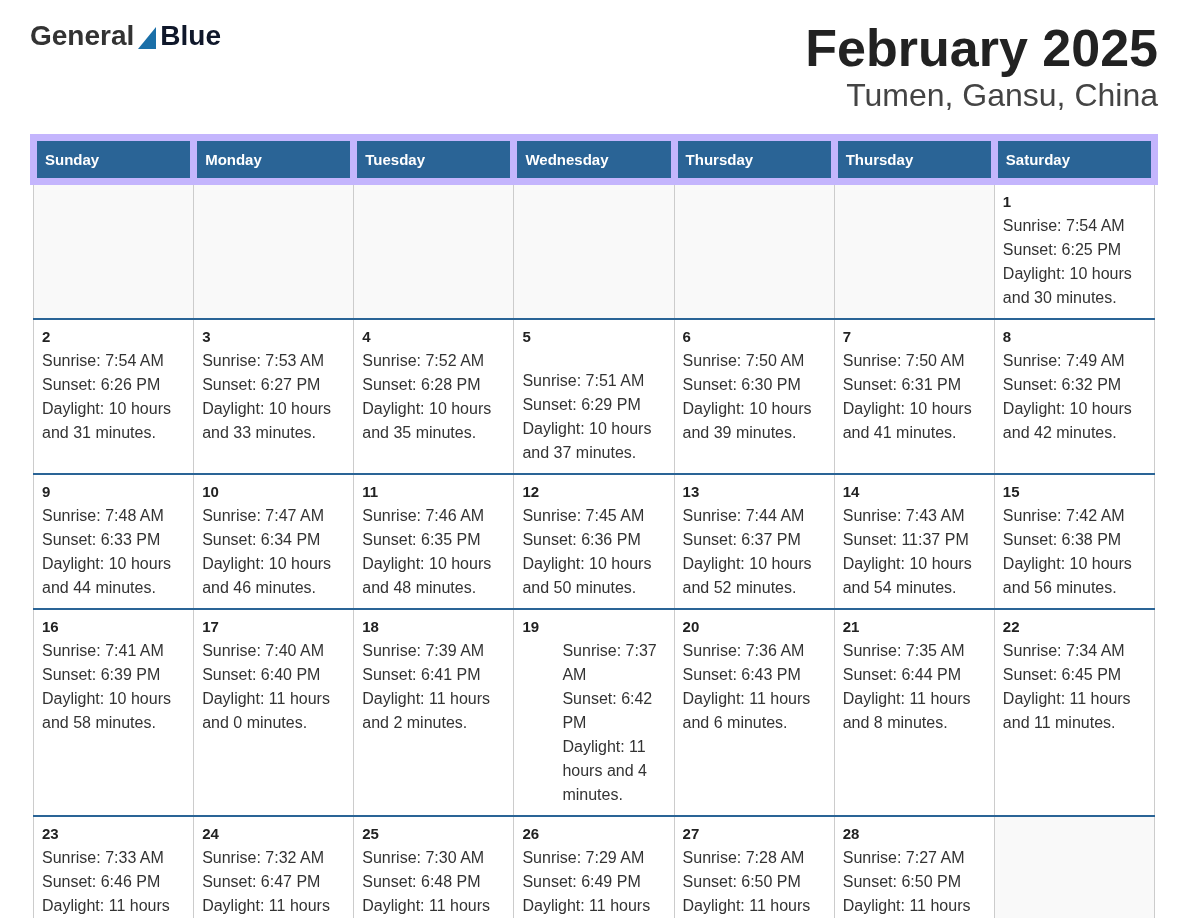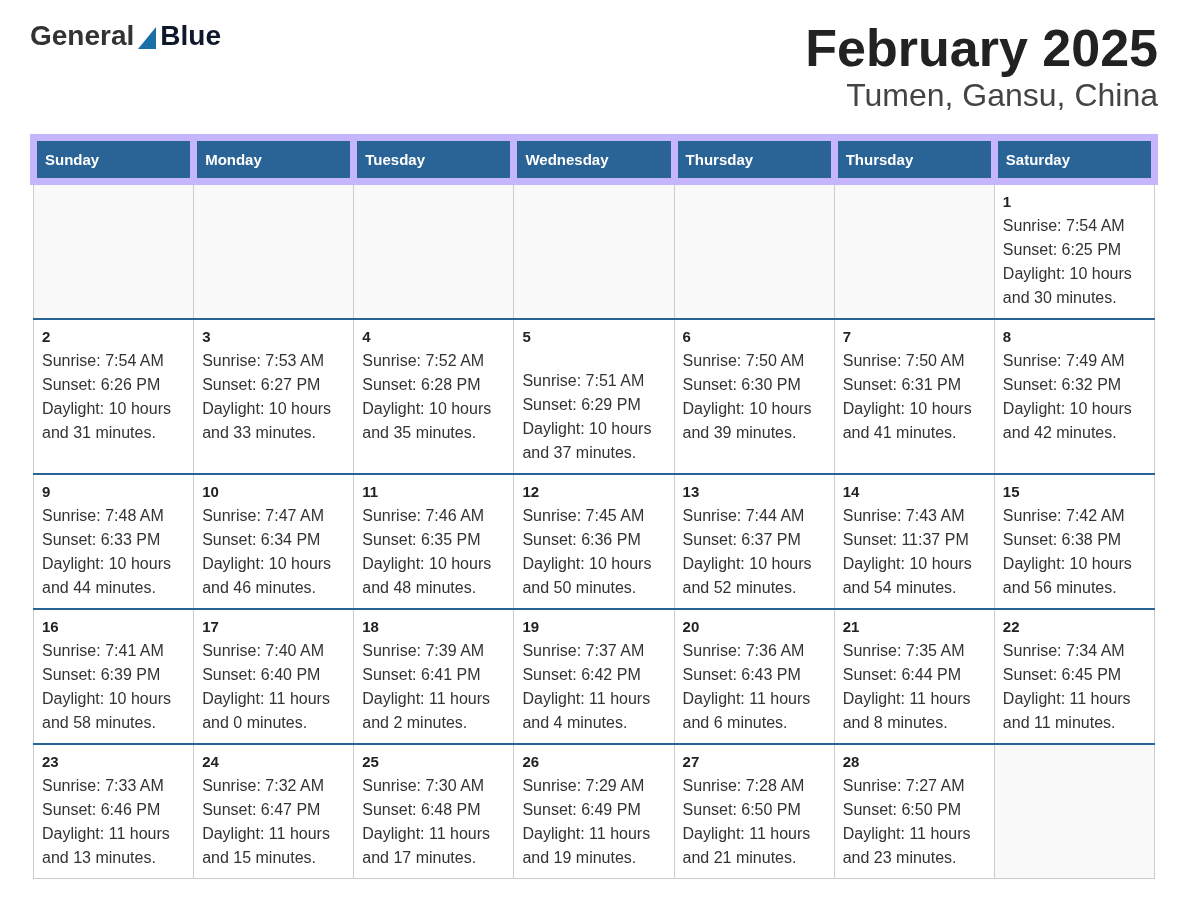--- a/index.html
+++ b/index.html
@@ -250,21 +250,21 @@
 Daylight: 11 hours and 0 minutes.</div>
         </td>
         <td>
           <span class="day-number">18</span>
           <div class="day-info" style="white-space: pre-line;">Sunrise: 7:39 AM
 Sunset: 6:41 PM
 Daylight: 11 hours and 2 minutes.</div>
         </td>
         <td>
           <span class="day-number">19</span>
-          <div class="day-info" style="white-space: pre-line;">Sunrise: 7:37 AM
+          <div class="day-info" style="white-space: pre-line; margin-left: 40px;">Sunrise: 7:37 AM
 Sunset: 6:42 PM
 Daylight: 11 hours and 4 minutes.</div>
         </td>
         <td>
           <span class="day-number">20</span>
           <div class="day-info" style="white-space: pre-line;">Sunrise: 7:36 AM
 Sunset: 6:43 PM
 Daylight: 11 hours and 6 minutes.</div>
         </td>
         <td>

